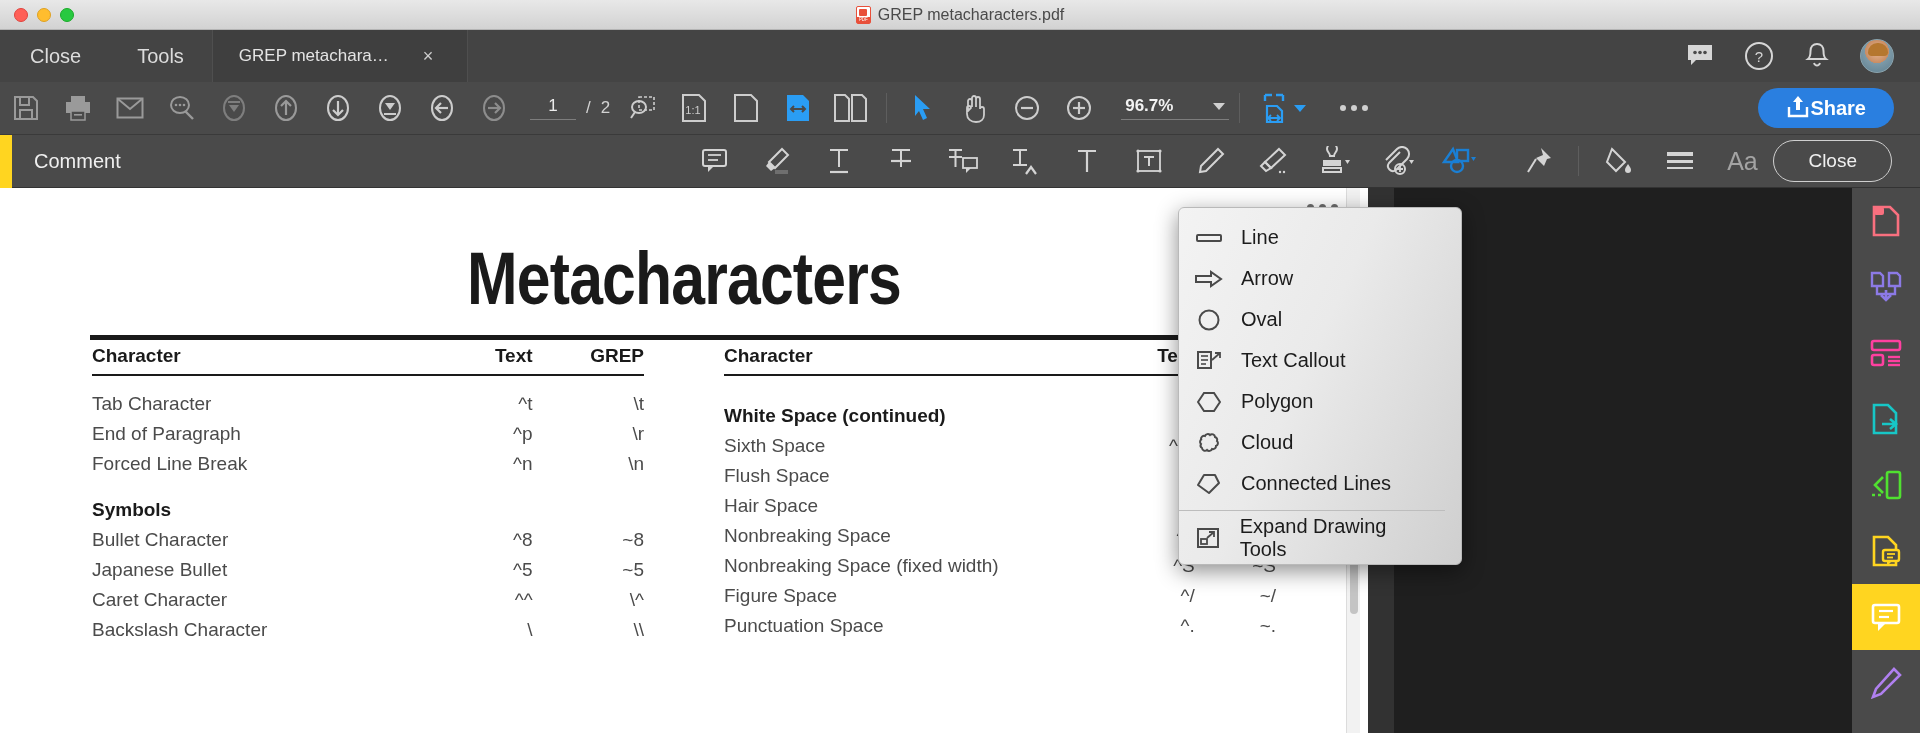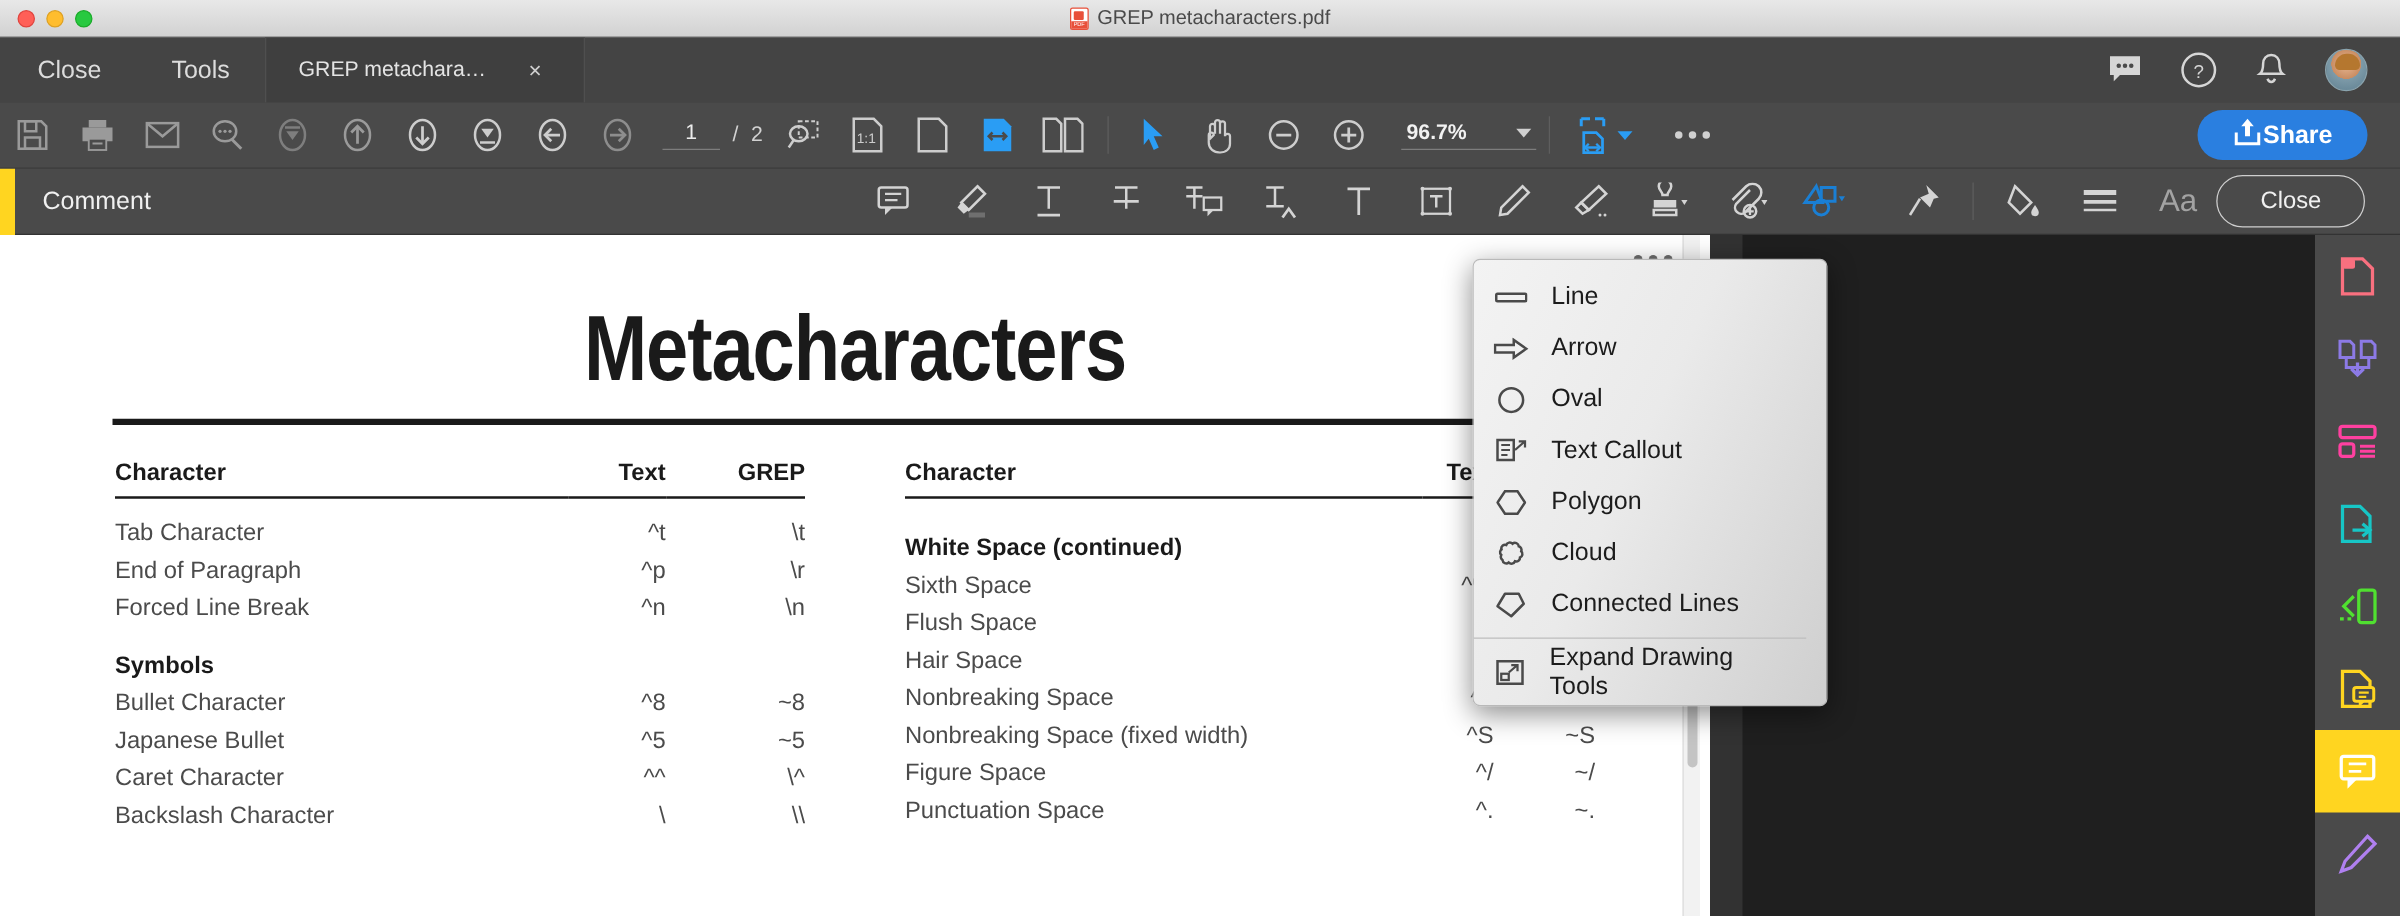--- a/index.html
+++ b/index.html
@@ -138,21 +138,21 @@
   .page-dots {
     position: absolute; top: 16px; right: 30px; display: flex; gap: 5px;
   }
   .page-dots i { width: 7px; height: 7px; border-radius: 50%; background: #6d6d6d; display: block; }
   .doc-title {
     text-align: center; font-family: "Liberation Sans", sans-serif;
     font-weight: bold; font-size: 74px; letter-spacing: -1px;
     color: #1a1a1a; margin-top: 48px; transform: scaleX(0.82); transform-origin: center;
   }
   .title-rule { height: 5px; background: #1a1a1a; margin: 14px 90px 0 90px; }
-  .cols { display: flex; margin-top: 28px; padding: 0 92px; gap: 80px; }
+  .cols { display: flex; margin-top: 5px; padding: 0 92px; gap: 80px; }
   .col { flex: 1; }
   .tbl { width: 100%; border-collapse: collapse; }
   .tbl th {
     font-size: 19px; font-weight: bold; color: #1a1a1a; text-align: left;
     padding-bottom: 7px; border-bottom: 2px solid #1a1a1a;
   }
   .tbl th.num, .tbl td.num { text-align: right; }
   .tbl td {
     font-size: 19px; color: #4b4b4b; padding: 2px 0; line-height: 26px;
   }

